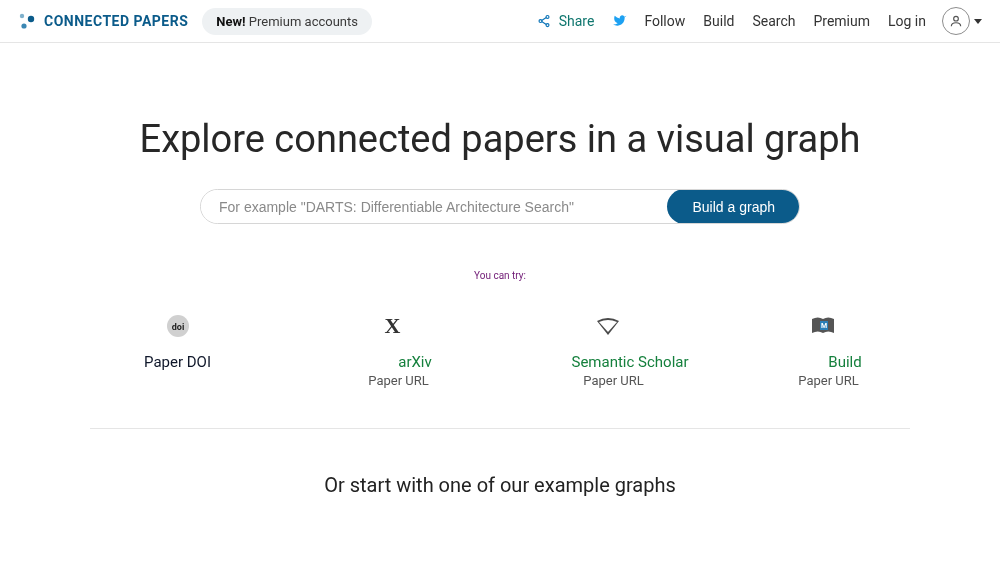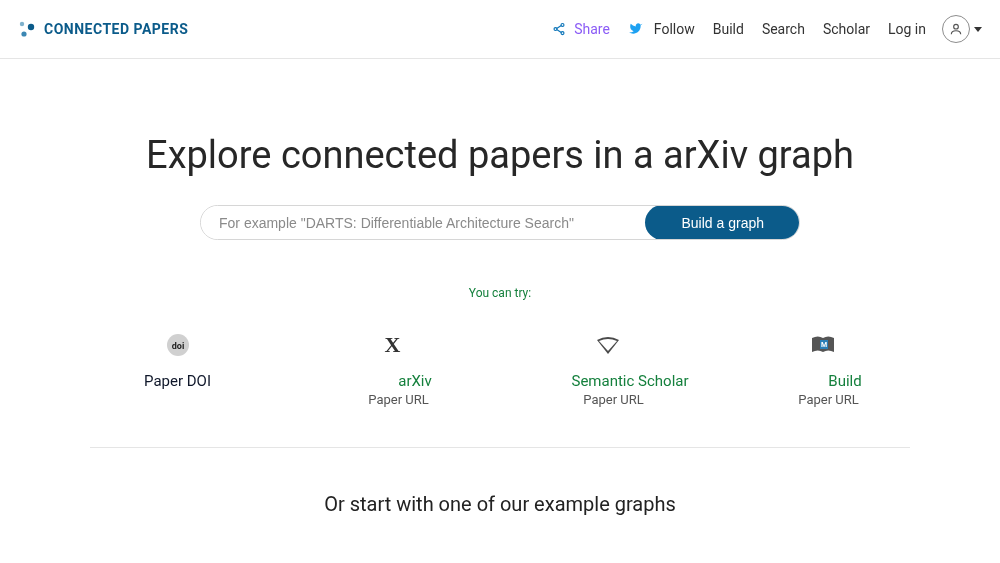--- a/index.html
+++ b/index.html
@@ -5,21 +5,21 @@
   * { box-sizing: border-box; margin: 0; padding: 0; }
   body {
     font-family: -apple-system, BlinkMacSystemFont, "Segoe UI", Roboto, "Helvetica Neue", Arial, sans-serif;
     color: #333;
     background: #fff;
     width: 1000px;
     height: 563px;
     overflow: hidden;
   }
   .topbar {
-    height: 59px;
+    height: 43px;
     display: flex;
     align-items: center;
     padding: 9px 18px;
     border-bottom: 1px solid #e5e5e5;
     gap: 14px;
     font-size: 14px;
   }
   .brand {
     display: flex;
     align-items: center;
@@ -39,24 +39,24 @@
   }
   .badge-new b { font-weight: 700; color: #111; }
   .spacer { flex: 1; }
   .nav-link {
     color: #333;
     text-decoration: none;
     padding: 4px 2px;
     cursor: pointer;
   }
   .share-link {
-    color: #8b5cf6;
+    color: #0f766e;
     display: flex; align-items: center; gap: 8px;
   }
-  .follow-link { display: flex; align-items: center; gap: 10px; }
+  .follow-link { display: flex; align-items: center; gap: 16px; }
   .avatar-btn {
     display: flex; align-items: center; gap: 4px;
     cursor: pointer;
   }
   .avatar-circle {
     width: 28px; height: 28px;
     border: 1.5px solid #8d8d8d;
     border-radius: 50%;
     display: flex; align-items: center; justify-content: center;
   }
@@ -98,27 +98,27 @@
     font-size: 14px;
     color: #333;
     height: 100%;
   }
   .search-input::placeholder { color: #8a8a8a; }
   .build-btn {
     background: #0b5b8a;
     color: #fff;
     border: none;
     height: 35px;
-    padding: 0 36px;
+    padding: 0 25px;
     border-radius: 30px;
     font-size: 14px;
     cursor: pointer;
     margin: -1px;
   }
-  .try-label { margin-top: 46px; font-size: 12px; color: #15803d; }
+  .try-label { margin-top: 46px; font-size: 10px; color: #701a75; }
   .options-row {
     display: flex;
     justify-content: center;
     gap: 0;
     margin-top: 30px;
     padding: 0 70px;
   }
   .option {
     flex: 1;
     display:flex; flex-direction:column; align-items:center;
@@ -144,54 +144,58 @@
 
 <div class="topbar">
   <a class="brand">
     <svg width="18" height="18" viewBox="0 0 18 18">
       <circle cx="4" cy="4" r="2.2" fill="#7fb1cc"></circle>
       <circle cx="13" cy="7" r="3.2" fill="#0b5b8a"></circle>
       <circle cx="6" cy="14" r="2.6" fill="#3c87b3"></circle>
     </svg>
     <span>CONNECTED PAPERS</span>
   </a>
+  <span class="badge-new">
+    <b>New!</b>
+    <span>Premium accounts</span>
+  </span>
   <span class="spacer"></span>
   <a class="nav-link share-link">
     <svg width="14" height="14" viewBox="0 0 24 24" fill="none" stroke="#0b74b8" stroke-width="2">
       <circle cx="18" cy="5" r="2.5"></circle>
         <circle cx="6" cy="12" r="2.5"></circle>
         <circle cx="18" cy="19" r="2.5"></circle>
       <line x1="8" y1="11" x2="16" y2="6"></line>
         <line x1="8" y1="13" x2="16" y2="18"></line>
     </svg>
     <span>Share</span>
   </a>
   <a class="nav-link follow-link">
     <svg width="16" height="14" viewBox="0 0 24 24" fill="#1DA1F2">
       <path d="M23 3a10.9 10.9 0 01-3.14 1.53A4.48 4.48 0 0016 2a4.5 4.5 0 00-4.39 5.52A12.94 12.94 0 013 3s-4 9 5 13a13 13 0 01-8 2c9 5 20 0 20-11.5a4.5 4.5 0 00-.08-.83A7.72 7.72 0 0023 3z"></path>
     </svg>
     <span>Follow</span>
   </a>
   <a class="nav-link">Build</a>
   <a class="nav-link">Search</a>
-  <a class="nav-link">Scholar</a>
+  <a class="nav-link">Premium</a>
   <a class="nav-link">Log in</a>
   <div class="avatar-btn">
     <span class="avatar-circle">
       <svg width="14" height="14" viewBox="0 0 24 24" fill="none" stroke="#555" stroke-width="2">
         <circle cx="12" cy="8" r="4"></circle>
           <path d="M4 21c0-4 4-6 8-6s8 2 8 6"></path>
       </svg>
     </span>
     <span class="caret"></span>
   </div>
 </div>
 
 <div class="hero">
-  <h1>Explore connected papers in a arXiv graph</h1>
+  <h1>Explore connected papers in a visual graph</h1>
 
   <div class="search-wrap">
     <div class="search-pill">
       <input class="search-input" type="text" placeholder="For example &quot;DARTS: Differentiable Architecture Search&quot;" style="">
       <button class="build-btn">Build a graph</button>
     </div>
   </div>
 
   <div class="try-label">You can try:</div>
 

